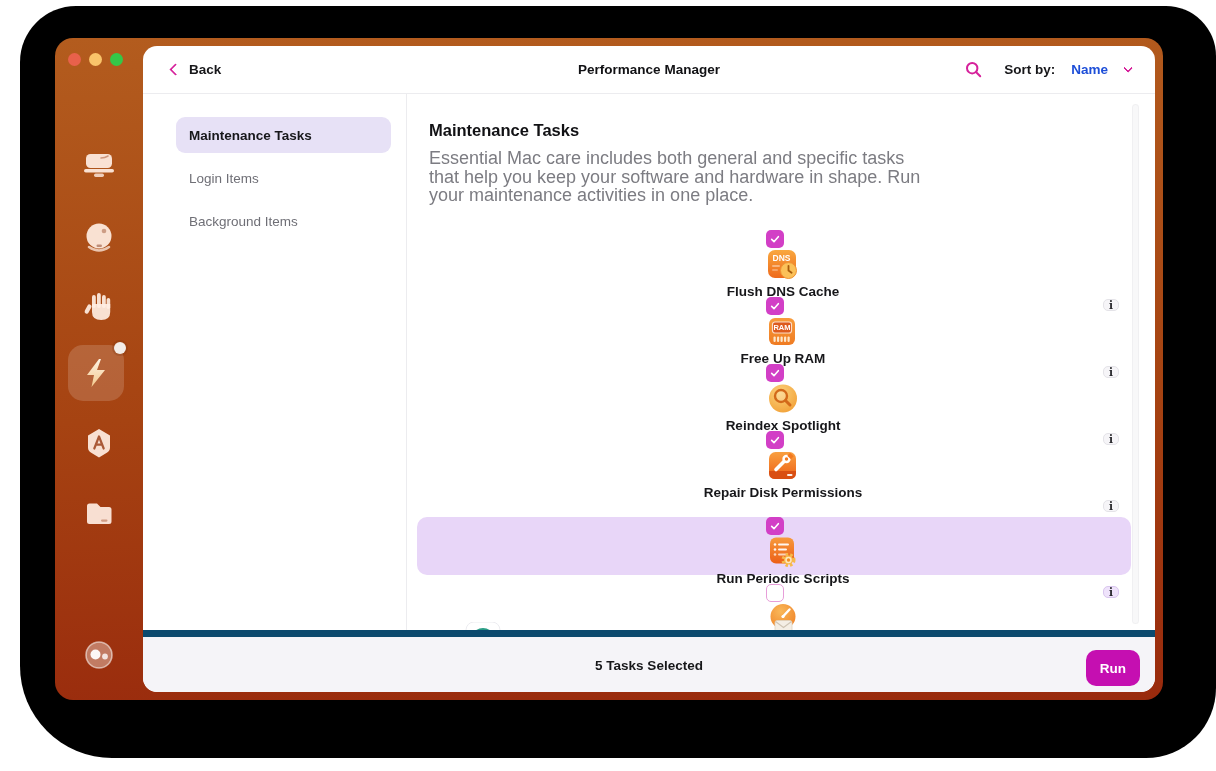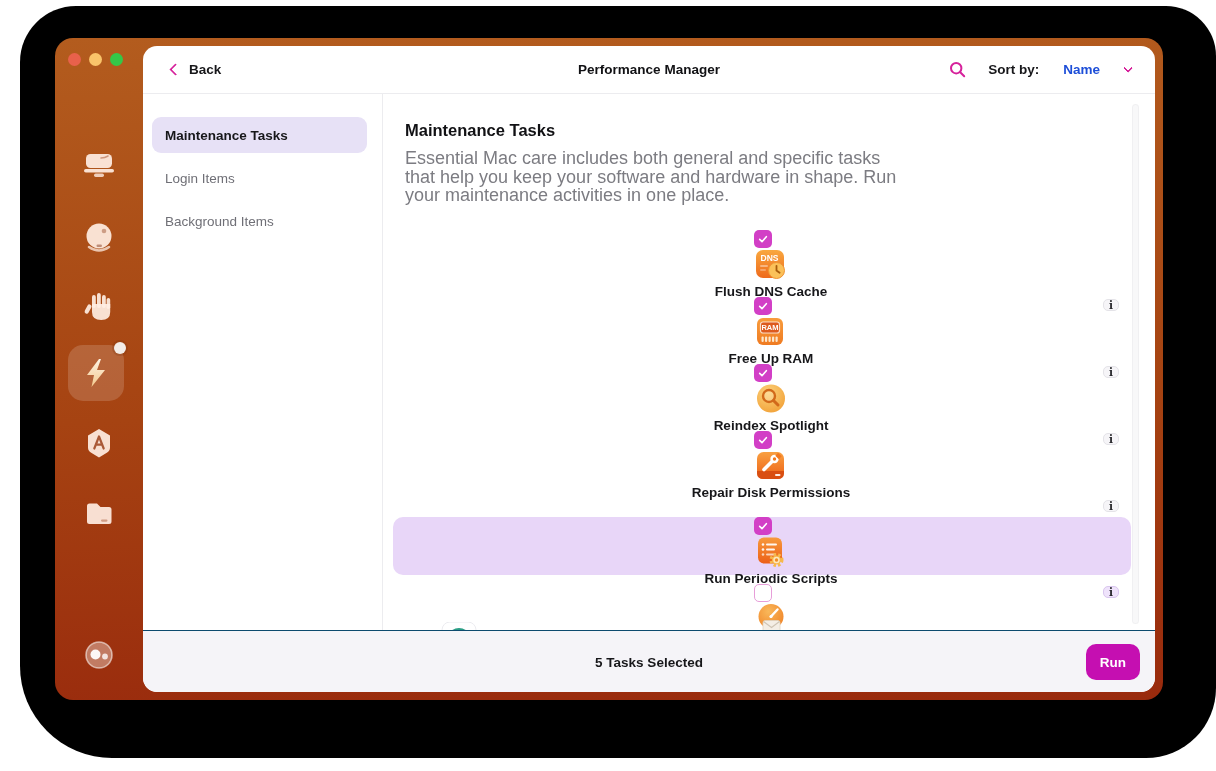--- a/index.html
+++ b/index.html
@@ -29,27 +29,27 @@
 
   .topbar { height:48px; flex:0 0 48px; display:flex; align-items:center;
     padding:0 22px 0 28px; border-bottom:1px solid #ececef; position:relative; }
   .back-btn { display:flex; align-items:center; cursor:pointer; }
   .back-chevron { width:9px; height:9px; border-left:2.5px solid #d6219b; border-bottom:2.5px solid #d6219b;
     transform:rotate(45deg); margin-right:9px; border-radius:1px; }
   .back-label { font-size:13.5px; font-weight:600; color:#17171a; }
   .win-title { position:absolute; left:50%; transform:translateX(-50%); font-size:13.5px; font-weight:700; color:#111114; }
   .topbar-right { margin-left:auto; display:flex; align-items:center; }
   .search-icon { margin-right:22px; display:flex; cursor:pointer; }
-  .sortby { display:flex; align-items:center; gap:24px; cursor:pointer; }
+  .sortby { display:flex; align-items:center; gap:16px; cursor:pointer; }
   .sortby-label { font-size:13.5px; font-weight:600; color:#17171a; }
   .sortby-value { font-size:13.5px; font-weight:600; color:#1d4ed8; }
   .sort-chevron { width:7px; height:7px; border-left:2px solid #d6219b; border-bottom:2px solid #d6219b;
     transform:rotate(-45deg) translateY(-2px); border-radius:1px; margin-left:2px; }
 
-  .panel-body { flex:1 1 auto; display:flex; overflow:hidden; position:relative; }
+  .panel-body { flex:1 1 auto; display:flex; overflow:hidden; position:relative;padding-left:24px; }
 
   .nav { flex:0 0 240px; border-right:1px solid #ececef; padding-top:23px; }
   .nav-item { height:36px; display:flex; align-items:center; font-size:13.5px; color:#6f6f76;
     padding-left:22px; margin-bottom:7px; cursor:pointer; border-radius:9px; }
   .nav-item.selected { background:#e7e1f6; color:#17171a; font-weight:700;
     margin-left:9px; margin-right:15px; padding-left:13px; }
 
   .content { flex:1 1 auto; padding:26px 24px 0 22px; position:relative; overflow:hidden; }
   .content-title { font-size:16.5px; font-weight:700; color:#111114; line-height:20px; }
   .content-desc { margin-top:9px; font-size:18px; line-height:18.5px; color:#7c7c82; max-width:505px; }
@@ -72,21 +72,21 @@
     border:1px solid #e4e3e8; display:flex; align-items:center; justify-content:center;
     font-family:"DejaVu Serif", serif; font-size:10.5px; font-weight:700; color:#2a2a2e;
     line-height:1; cursor:pointer; }
   .task-row.highlighted .info-chip { background:#efe3fb; border-color:#d9c6ee; }
 
   .partial-task { position:absolute; left:58px; top:528px; width:36px; height:36px; }
 
   .scroll-thumb { position:absolute; right:16px; top:10px; height:520px; width:7px;
     border-radius:4px; background:rgba(120,120,128,0.05); border:1px solid rgba(120,120,128,0.06); }
 
-  .footer { flex:0 0 62px; background:#f5f4f8; border-top:1px solid #0c4a6e; position:relative;
+  .footer { flex:0 0 62px; background:#f5f4f8; border-top:7px solid #0c4a6e; position:relative;
     border-radius:0 0 14px 14px; }
   .footer-status { position:absolute; left:50%; top:50%; transform:translate(-50%,-50%);
     font-size:13.5px; font-weight:700; color:#17171a; }
   .run-btn { position:absolute; right:15px; top:13px; height:36px; padding:0 14px; min-width:52px;
     background:#c50fb1; color:#fff; font-size:13.5px; font-weight:600; border:none; border-radius:10px;
     display:flex; align-items:center; justify-content:center; cursor:pointer;
     font-family:"Liberation Sans", sans-serif; }
 </style>
 </head>
 <body>

